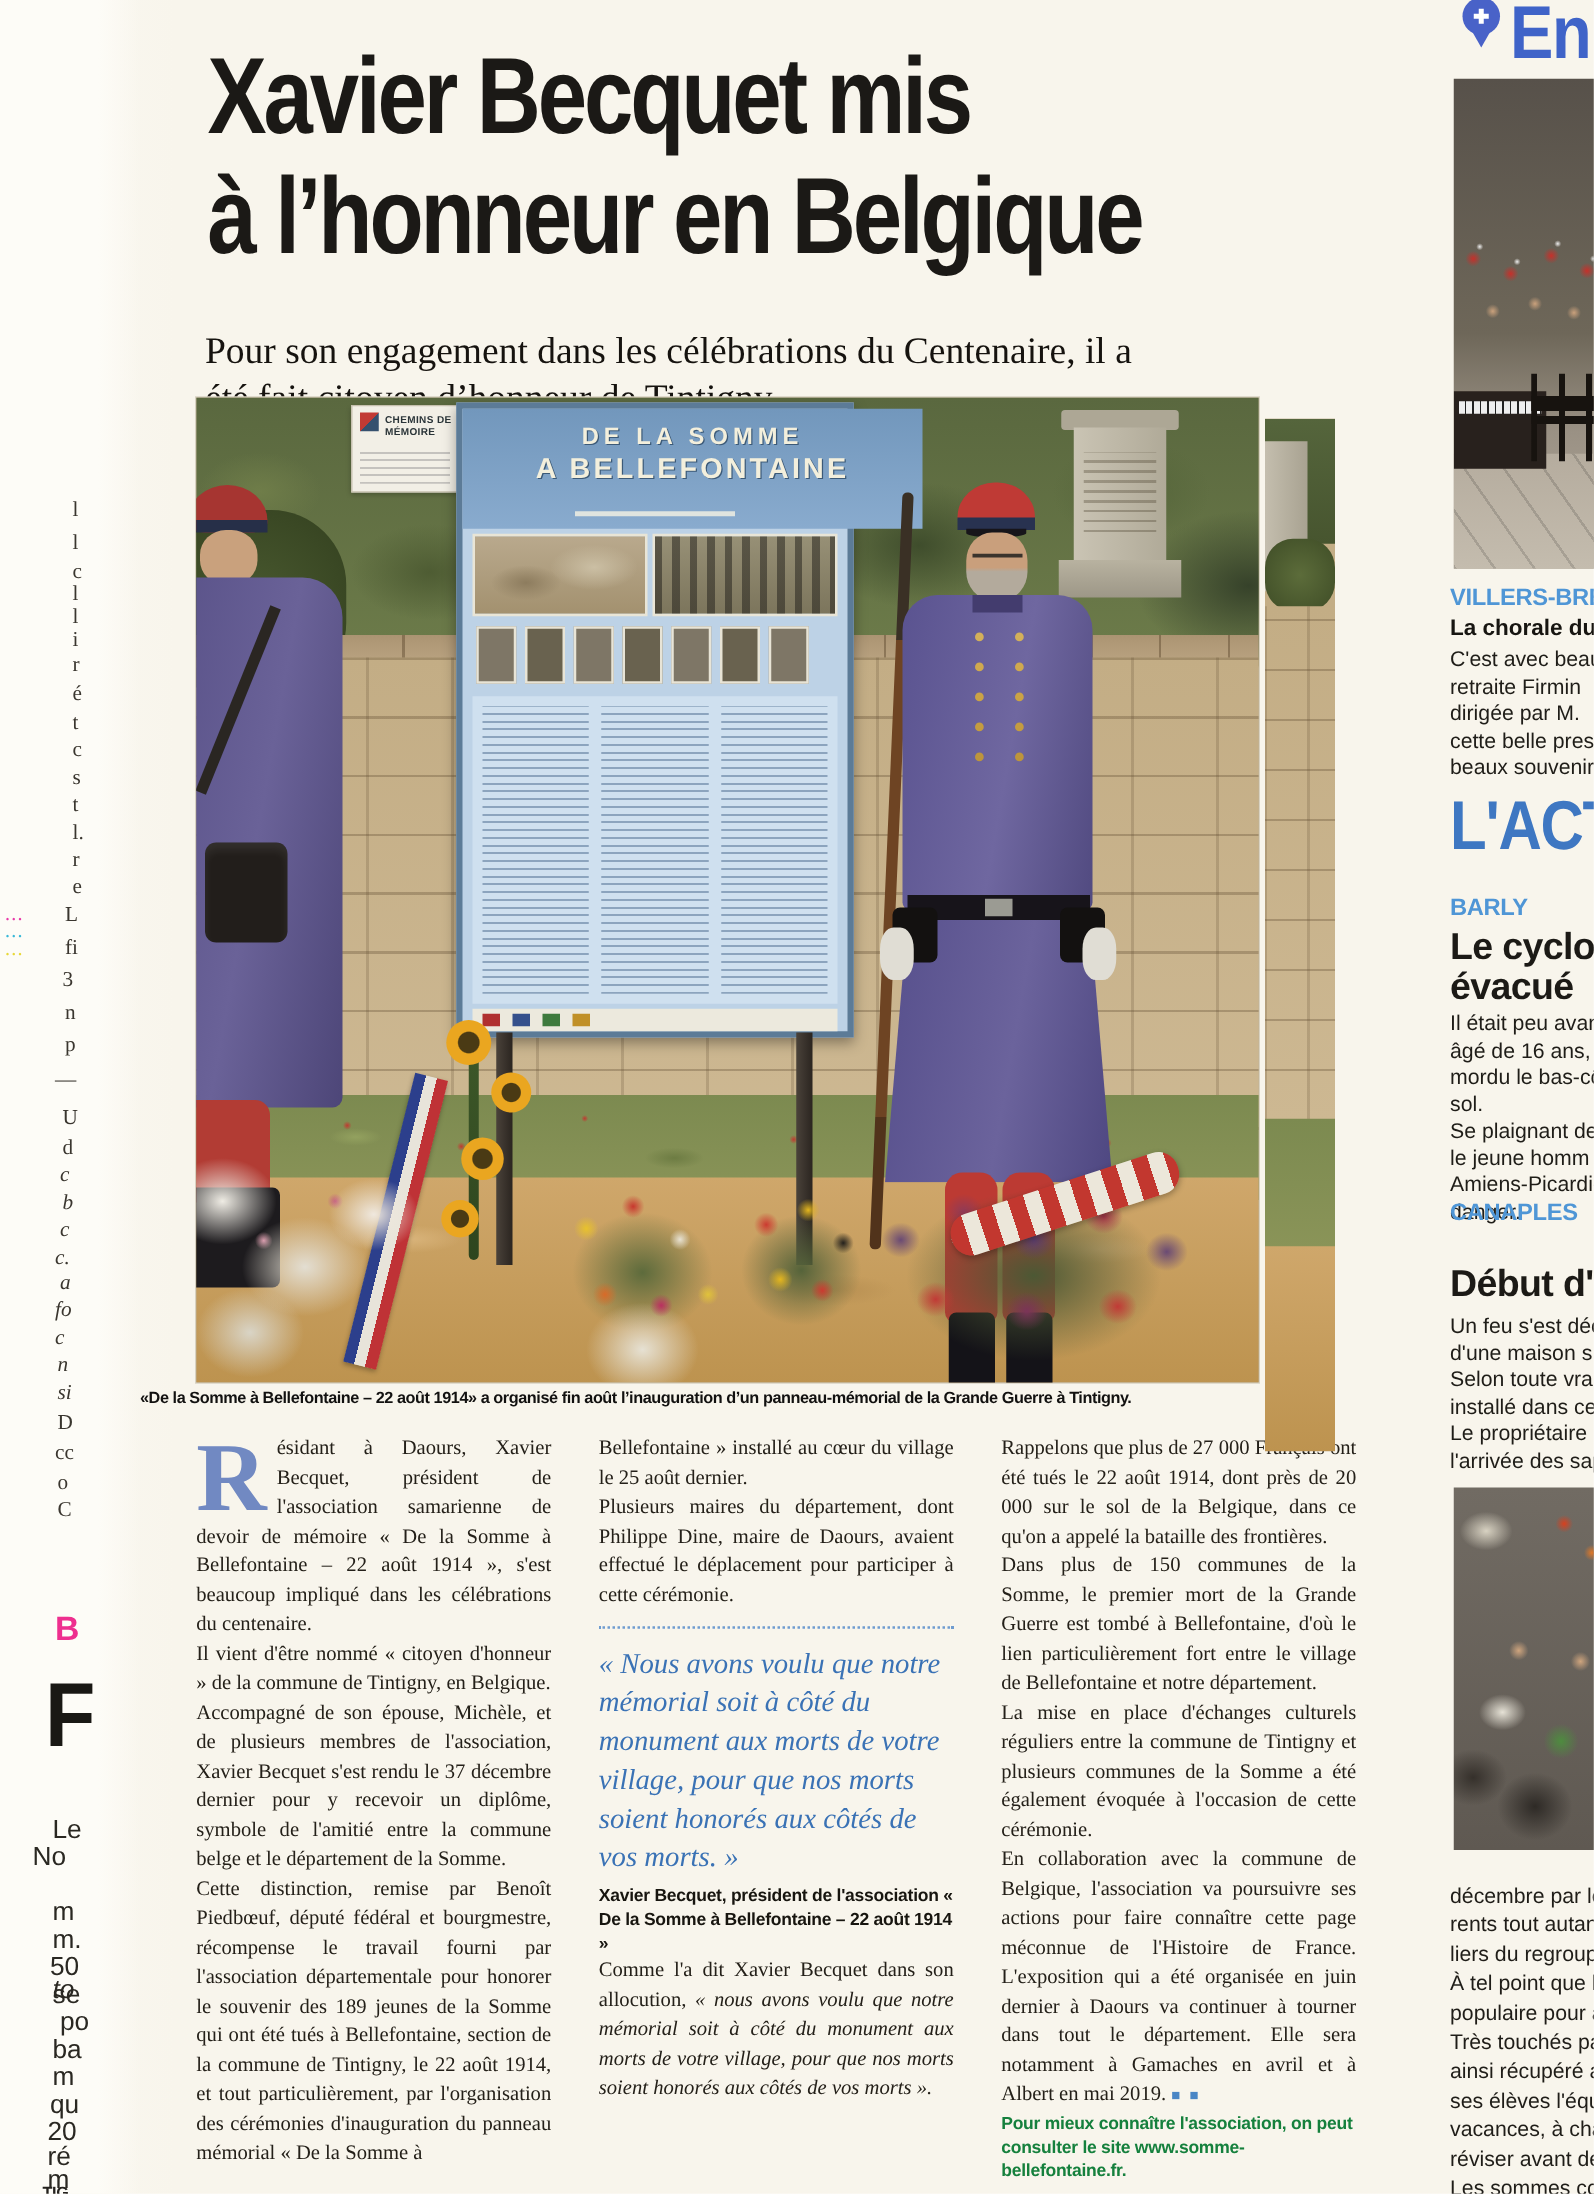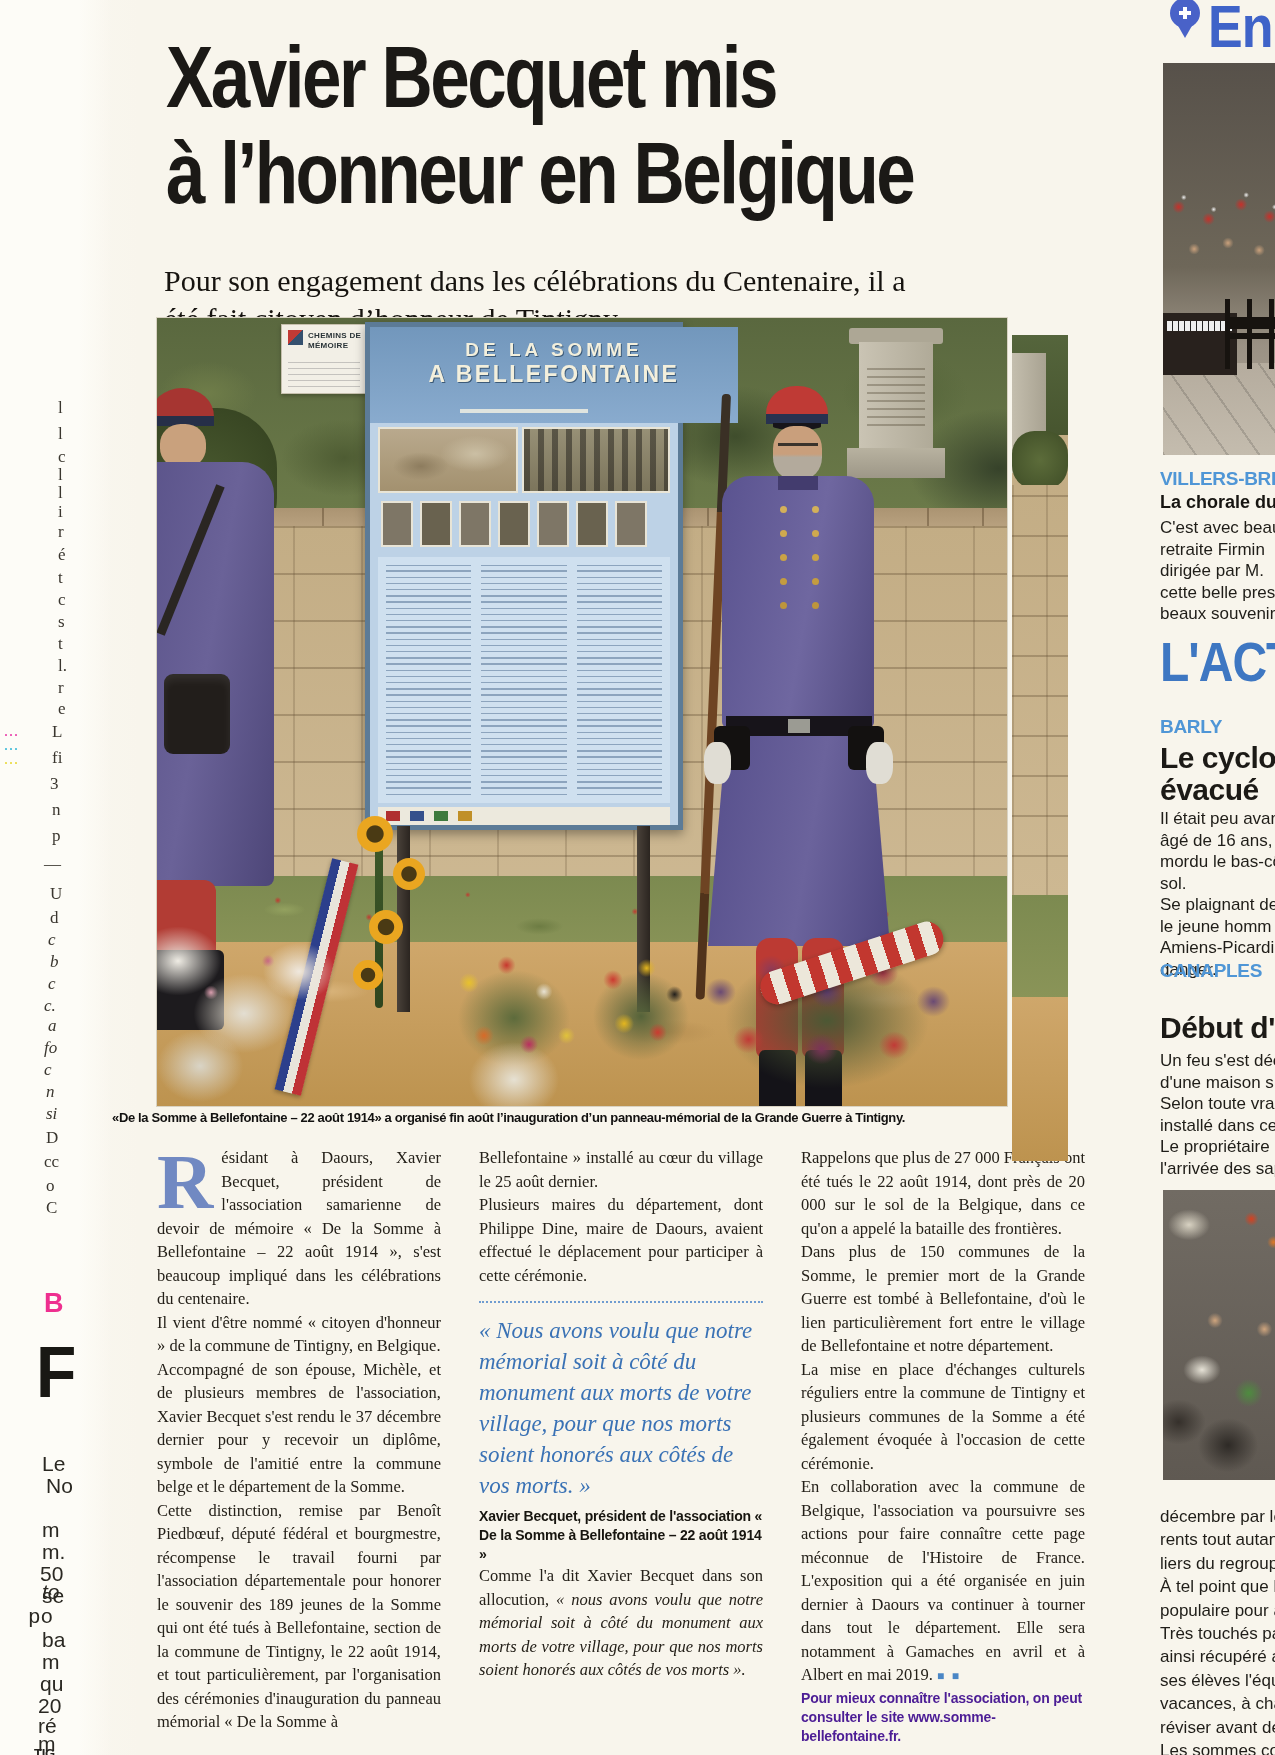--- a/index.html
+++ b/index.html
@@ -176,21 +176,21 @@
   .columns{left:157px;top:1146px;width:928px;height:609px;overflow:hidden;display:flex;gap:38px;}
   .col{width:284px;flex:0 0 auto;font-family:"Liberation Serif",serif;font-size:16.5px;line-height:23.5px;text-align:justify;color:#242019;hyphens:auto;-webkit-hyphens:auto;}
   .col p{margin:0;}
   .dropcap{float:left;font-family:"Liberation Serif",serif;font-weight:bold;font-size:78px;line-height:64px;padding:4px 8px 0 0;color:#7189c2;}
   .pullquote{border-top:2px dotted #6f9cd0;margin-top:14px;padding-top:12px;
     font-family:"Liberation Serif",serif;font-style:italic;font-size:23px;line-height:31px;color:#3a72b5;text-align:left;}
   .attribution{font-family:"Liberation Sans",sans-serif;font-weight:bold;font-size:14px;line-height:19px;letter-spacing:-0.2px;color:#17150f;margin-top:6px;text-align:left;}
   .after-quote{margin-top:18px;}
   .it{font-style:italic;}
   .squares{color:#4a86c5;font-size:12px;letter-spacing:2px;font-family:"Liberation Sans",sans-serif;}
-  .endnote{font-family:"Liberation Sans",sans-serif;font-weight:bold;font-size:14px;line-height:19px;letter-spacing:-0.2px;color:#4c1d95;text-align:left;margin-top:4px;}
+  .endnote{font-family:"Liberation Sans",sans-serif;font-weight:bold;font-size:14px;line-height:19px;letter-spacing:-0.2px;color:#15803d;text-align:left;margin-top:4px;}
 
   
   .strip-photo{left:1012px;top:335px;width:56px;height:826px;overflow:hidden;background:#c3ad85;}
   .st-foliage{left:0;top:0;width:56px;height:100px;background:linear-gradient(#55653c,#47552f);}
   .st-mon{left:0;top:18px;width:34px;height:120px;background:linear-gradient(90deg,#c4beae,#a8a291);}
   .st-bush{left:0;top:96px;width:56px;height:58px;background:radial-gradient(#5c6c3a,#3e4c26);border-radius:40%;}
   .st-wall{left:0;top:150px;width:56px;height:412px;background:
     repeating-linear-gradient(0deg,rgba(92,72,46,.32) 0 2px,transparent 2px 40px),
     repeating-linear-gradient(90deg,rgba(92,72,46,.22) 0 2px,transparent 2px 34px),
     linear-gradient(#c3ad85,#cdb892);}
@@ -282,27 +282,27 @@
     <span class="frag k-i" style="top: 1060px; left: 44px;">c</span>
     <span class="frag k-i" style="top: 1082px; left: 46px;">n</span>
     <span class="frag k-i" style="top: 1104px; left: 46px;">si</span>
     <span class="frag" style="top: 1128px; left: 46px;">D</span>
     <span class="frag" style="top: 1152px; left: 44px;">cc</span>
     <span class="frag" style="top: 1176px; left: 46px;">o</span>
     <span class="frag" style="top: 1198px; left: 46px;">C</span>
     <span class="frag k-pinkB" style="top: 1288px; left: 44px;">B</span>
     <span class="frag k-bigF" style="top: 1330px; left: 36px;">F</span>
     <span class="frag k-s" style="top: 1452px; left: 42px;">Le</span>
-    <span class="frag k-s" style="top: 1474px; left: 46px;">No</span>
+    <span class="frag k-s" style="top: 1474px; left: 26px;">No</span>
     <span class="frag k-s" style="top: 1580px; left: 42px; font-style: italic;">to</span>
     <span class="frag k-s" style="top: 1518px; left: 42px;">m</span>
     <span class="frag k-s" style="top: 1540px; left: 42px;">m.</span>
     <span class="frag k-s" style="top: 1562px; left: 40px;">50</span>
     <span class="frag k-s" style="top: 1584px; left: 42px;">se</span>
-    <span class="frag k-s" style="top: 1606px; left: 28px; font-family: Liberation Mono, monospace;">po</span>
+    <span class="frag k-s" style="top: 1606px; left: 48px;">po</span>
     <span class="frag k-s" style="top: 1628px; left: 42px;">ba</span>
     <span class="frag k-s" style="top: 1650px; left: 42px;">m</span>
     <span class="frag k-s" style="top: 1672px; left: 40px;">qu</span>
     <span class="frag k-s" style="top: 1694px; left: 38px;">20</span>
     <span class="frag k-s" style="top: 1714px; left: 38px;">ré</span>
     <span class="frag k-s" style="top: 1732px; left: 38px;">m</span>
     <span class="frag k-tig" style="top: 1746px; left: 34px;">TIG</span>
   </div>
 
 <main>

